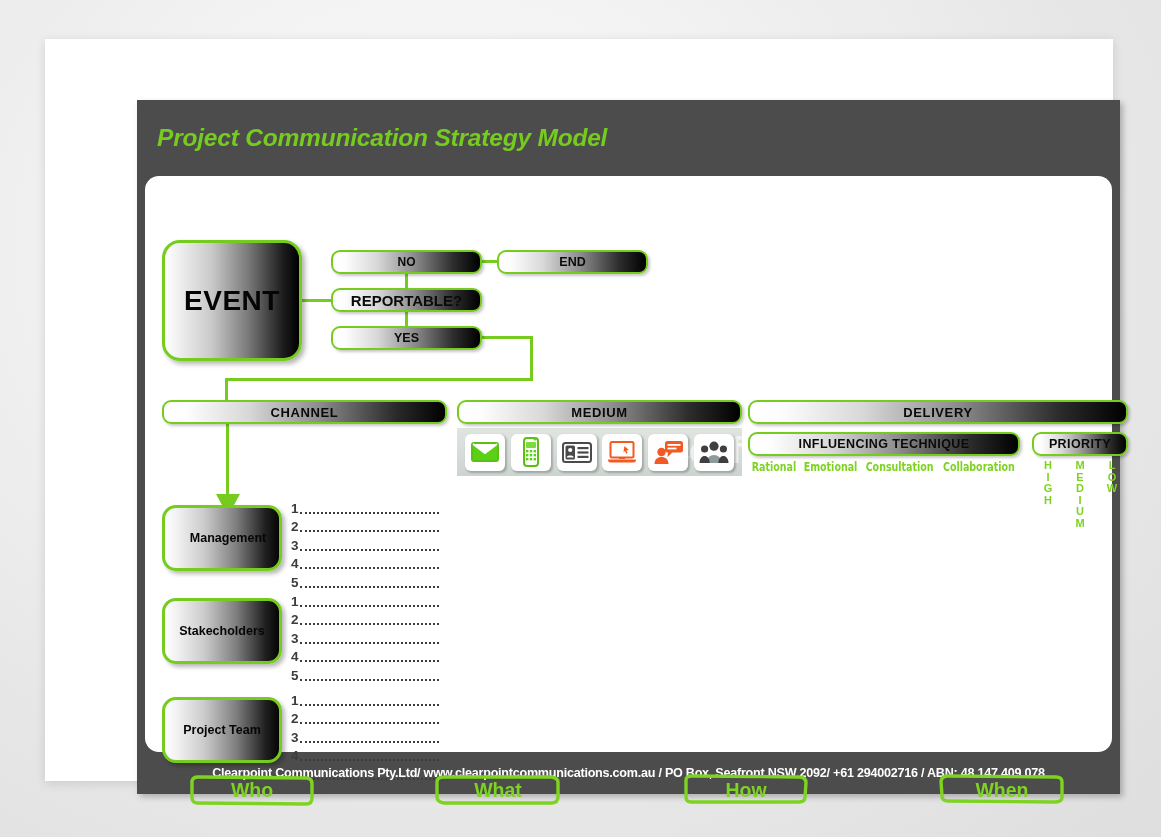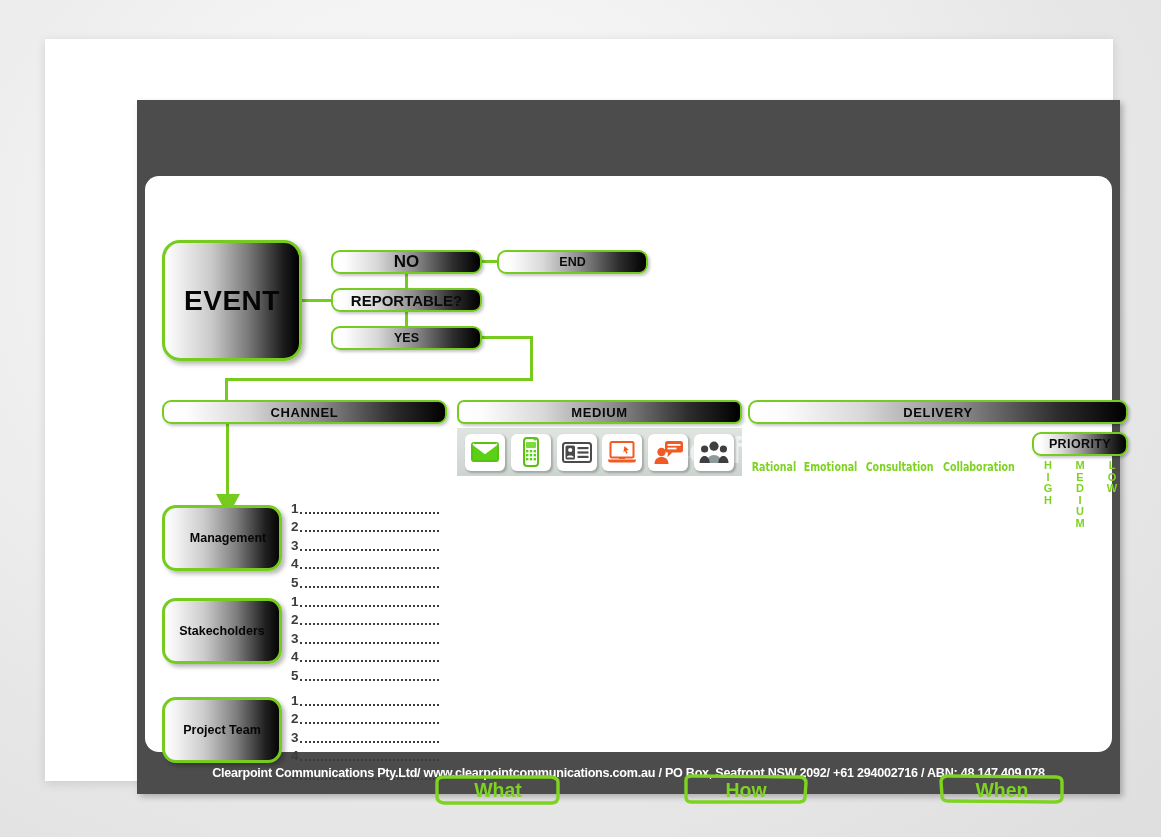--- a/index.html
+++ b/index.html
@@ -131,27 +131,27 @@
     background: linear-gradient(to right,#ffffff 0%,#ededed 12%,#c9c9c9 35%,#7a7a7a 62%,#1d1d1d 88%,#000000 100%);
     border: 3px solid #76cc1e;
     border-radius: 18px;
     display: flex; align-items: center; justify-content: center;
     font-size: 28px; font-weight: bold; color: #050505;
     letter-spacing: 0.5px;
     box-shadow: 3px 3px 5px rgba(0,0,0,.3);
     z-index: 5;
   }
 
-  #no-box       { left: 186px; top: 74px;  width: 151px; height: 24px; font-size: 17px; }
+  #no-box       { left: 186px; top: 74px;  width: 151px; height: 24px; font-size: 12px; }
   #end-box      { left: 352px; top: 74px;  width: 151px; height: 24px; font-size: 12.5px; }
   #reportable   { left: 186px; top: 112px; width: 151px; height: 24px; font-size: 15px; }
   #yes-box      { left: 186px; top: 150px; width: 151px; height: 24px; font-size: 12.5px; }
 
   #channel-bar  { left: 17px;  top: 224px; width: 285px; height: 24px; font-size: 13px; letter-spacing: .6px; }
-  #medium-bar   { left: 312px; top: 224px; width: 285px; height: 24px; font-size: 13px; letter-spacing: .6px; border-radius: 7px; }
+  #medium-bar   { left: 312px; top: 224px; width: 285px; height: 24px; font-size: 13px; letter-spacing: .6px; }
   #delivery-bar { left: 603px; top: 224px; width: 380px; height: 24px; font-size: 13px; letter-spacing: .6px; }
   #influence-bar{ left: 603px; top: 256px; width: 272px; height: 24px; font-size: 12.5px; letter-spacing: .4px; }
   #priority-bar { left: 887px; top: 256px; width: 96px;  height: 24px; font-size: 12.5px; letter-spacing: .4px; }
 
   
   .line { position: absolute; background: #76cc1e; z-index: 2; }
 
   
   #arrow-stem { left: 81px; top: 248px; width: 3px; height: 74px; }
   #arrow-head {
@@ -283,20 +283,21 @@
   #btn-2 { left: 536px; }
   #btn-3 { left: 792px; }
 </style>
 </head>
 <body>
 
 <div id="page-sheet">
   <div id="card">
 
     <div id="header">
+      <div id="doc-title">Project Communication Strategy Model</div>
 
     </div>
 
     <div id="panel">
 
       <div class="line" style="left:157px; top:123px; width:32px; height:3px;"></div>
       <div class="line" style="left:260px; top:96px;  width:3px;  height:18px;"></div>
       <div class="line" style="left:260px; top:134px; width:3px;  height:18px;"></div>
       <div class="line" style="left:335px; top:84px;  width:20px; height:3px;"></div>
 
@@ -310,20 +311,21 @@
 
       <div id="event-box">EVENT</div>
       <div class="pill short-rad" id="no-box">NO</div>
       <div class="pill short-rad" id="end-box">END</div>
       <div class="pill short-rad" id="reportable">REPORTABLE?</div>
       <div class="pill short-rad" id="yes-box">YES</div>
 
       <div class="pill short-rad" id="channel-bar">CHANNEL</div>
       <div class="pill short-rad" id="medium-bar">MEDIUM</div>
       <div class="pill short-rad" id="delivery-bar">DELIVERY</div>
+      <div class="pill short-rad" id="influence-bar">INFLUENCING TECHNIQUE</div>
       <div class="pill short-rad" id="priority-bar">PRIORITY</div>
 
       <div id="medium-strip">
         <div id="medium-watermark">conf</div>
 
         <div class="med-icon">
           <svg width="28" height="20" viewBox="0 0 28 20" aria-hidden="true">
             <rect x="1" y="1" width="26" height="18" rx="2" fill="#ffffff" stroke="#5bbf14" stroke-width="2"></rect>
             <path d="M2 2 L14 11 L26 2 L26 18 L2 18 Z" fill="#5bd116"></path>
             <path d="M2 2 L14 11 L26 2" fill="none" stroke="#ffffff" stroke-width="2"></path>
@@ -486,20 +488,26 @@
           <div class="note-row">
             <span class="note-num">4</span>
             <span class="note-dots"></span>
           </div>
           <div class="note-row">
             <span class="note-num">5</span>
             <span class="note-dots"></span>
           </div>
         </div>
 
+      <div class="sketch-btn" id="btn-0">
+        <svg width="130" height="32" viewBox="0 0 130 32" aria-hidden="true">
+            <path d="M5,7 q1,-4 6,-4 l108,1 q6,0 6,6 l0,14 q0,6 -6,6 l-109,-1 q-5,0 -5,-6 z" fill="none" stroke="#7ed321" stroke-width="3.4" stroke-linejoin="round"></path>
+          </svg>
+        <span>Who</span>
+      </div>
       <div class="sketch-btn" id="btn-1">
         <svg width="130" height="32" viewBox="0 0 130 32" aria-hidden="true">
             <path d="M4,8 q0,-5 7,-5 l107,0 q7,1 7,5 l0,15 q0,6 -7,6 l-107,0 q-7,-1 -7,-6 z" fill="none" stroke="#7ed321" stroke-width="3.4" stroke-linejoin="round"></path>
           </svg>
         <span>What</span>
       </div>
       <div class="sketch-btn" id="btn-2">
         <svg width="130" height="32" viewBox="0 0 130 32" aria-hidden="true">
             <path d="M5,6 q0,-4 6,-4 l107,1 q7,0 7,6 l-1,14 q0,5 -6,5 l-108,0 q-5,0 -5,-5 z" fill="none" stroke="#7ed321" stroke-width="3.4" stroke-linejoin="round"></path>
           </svg>

